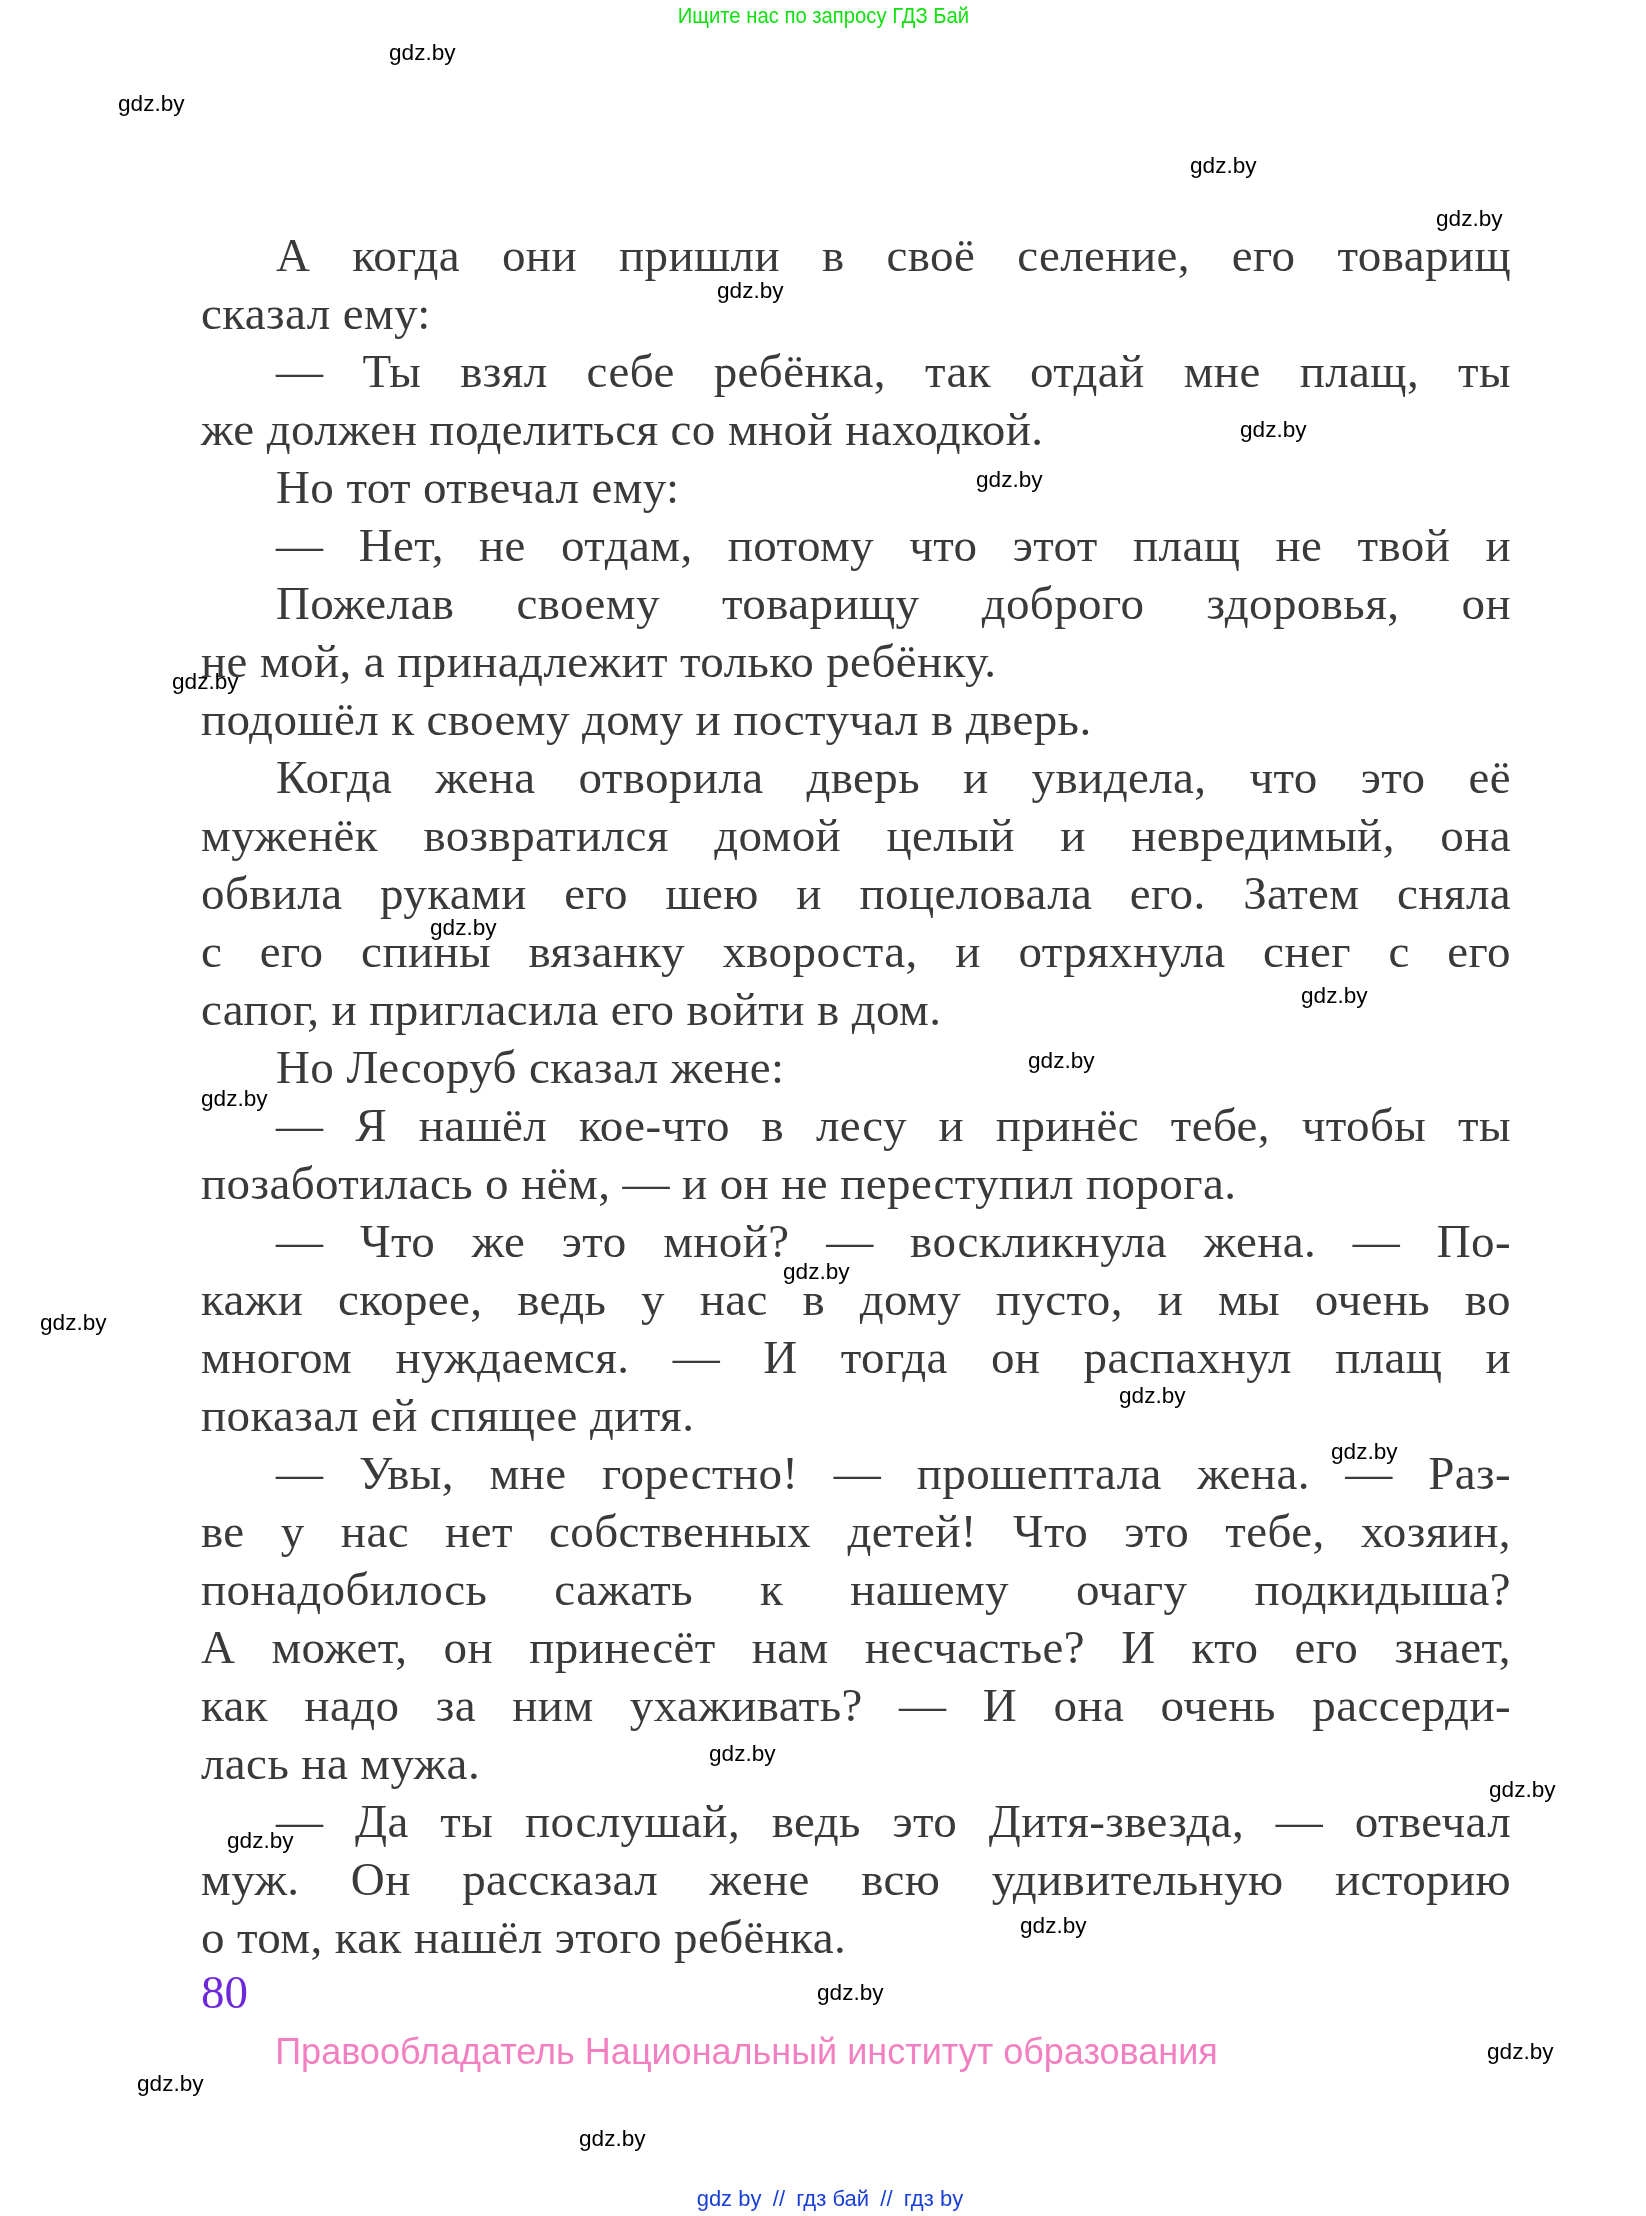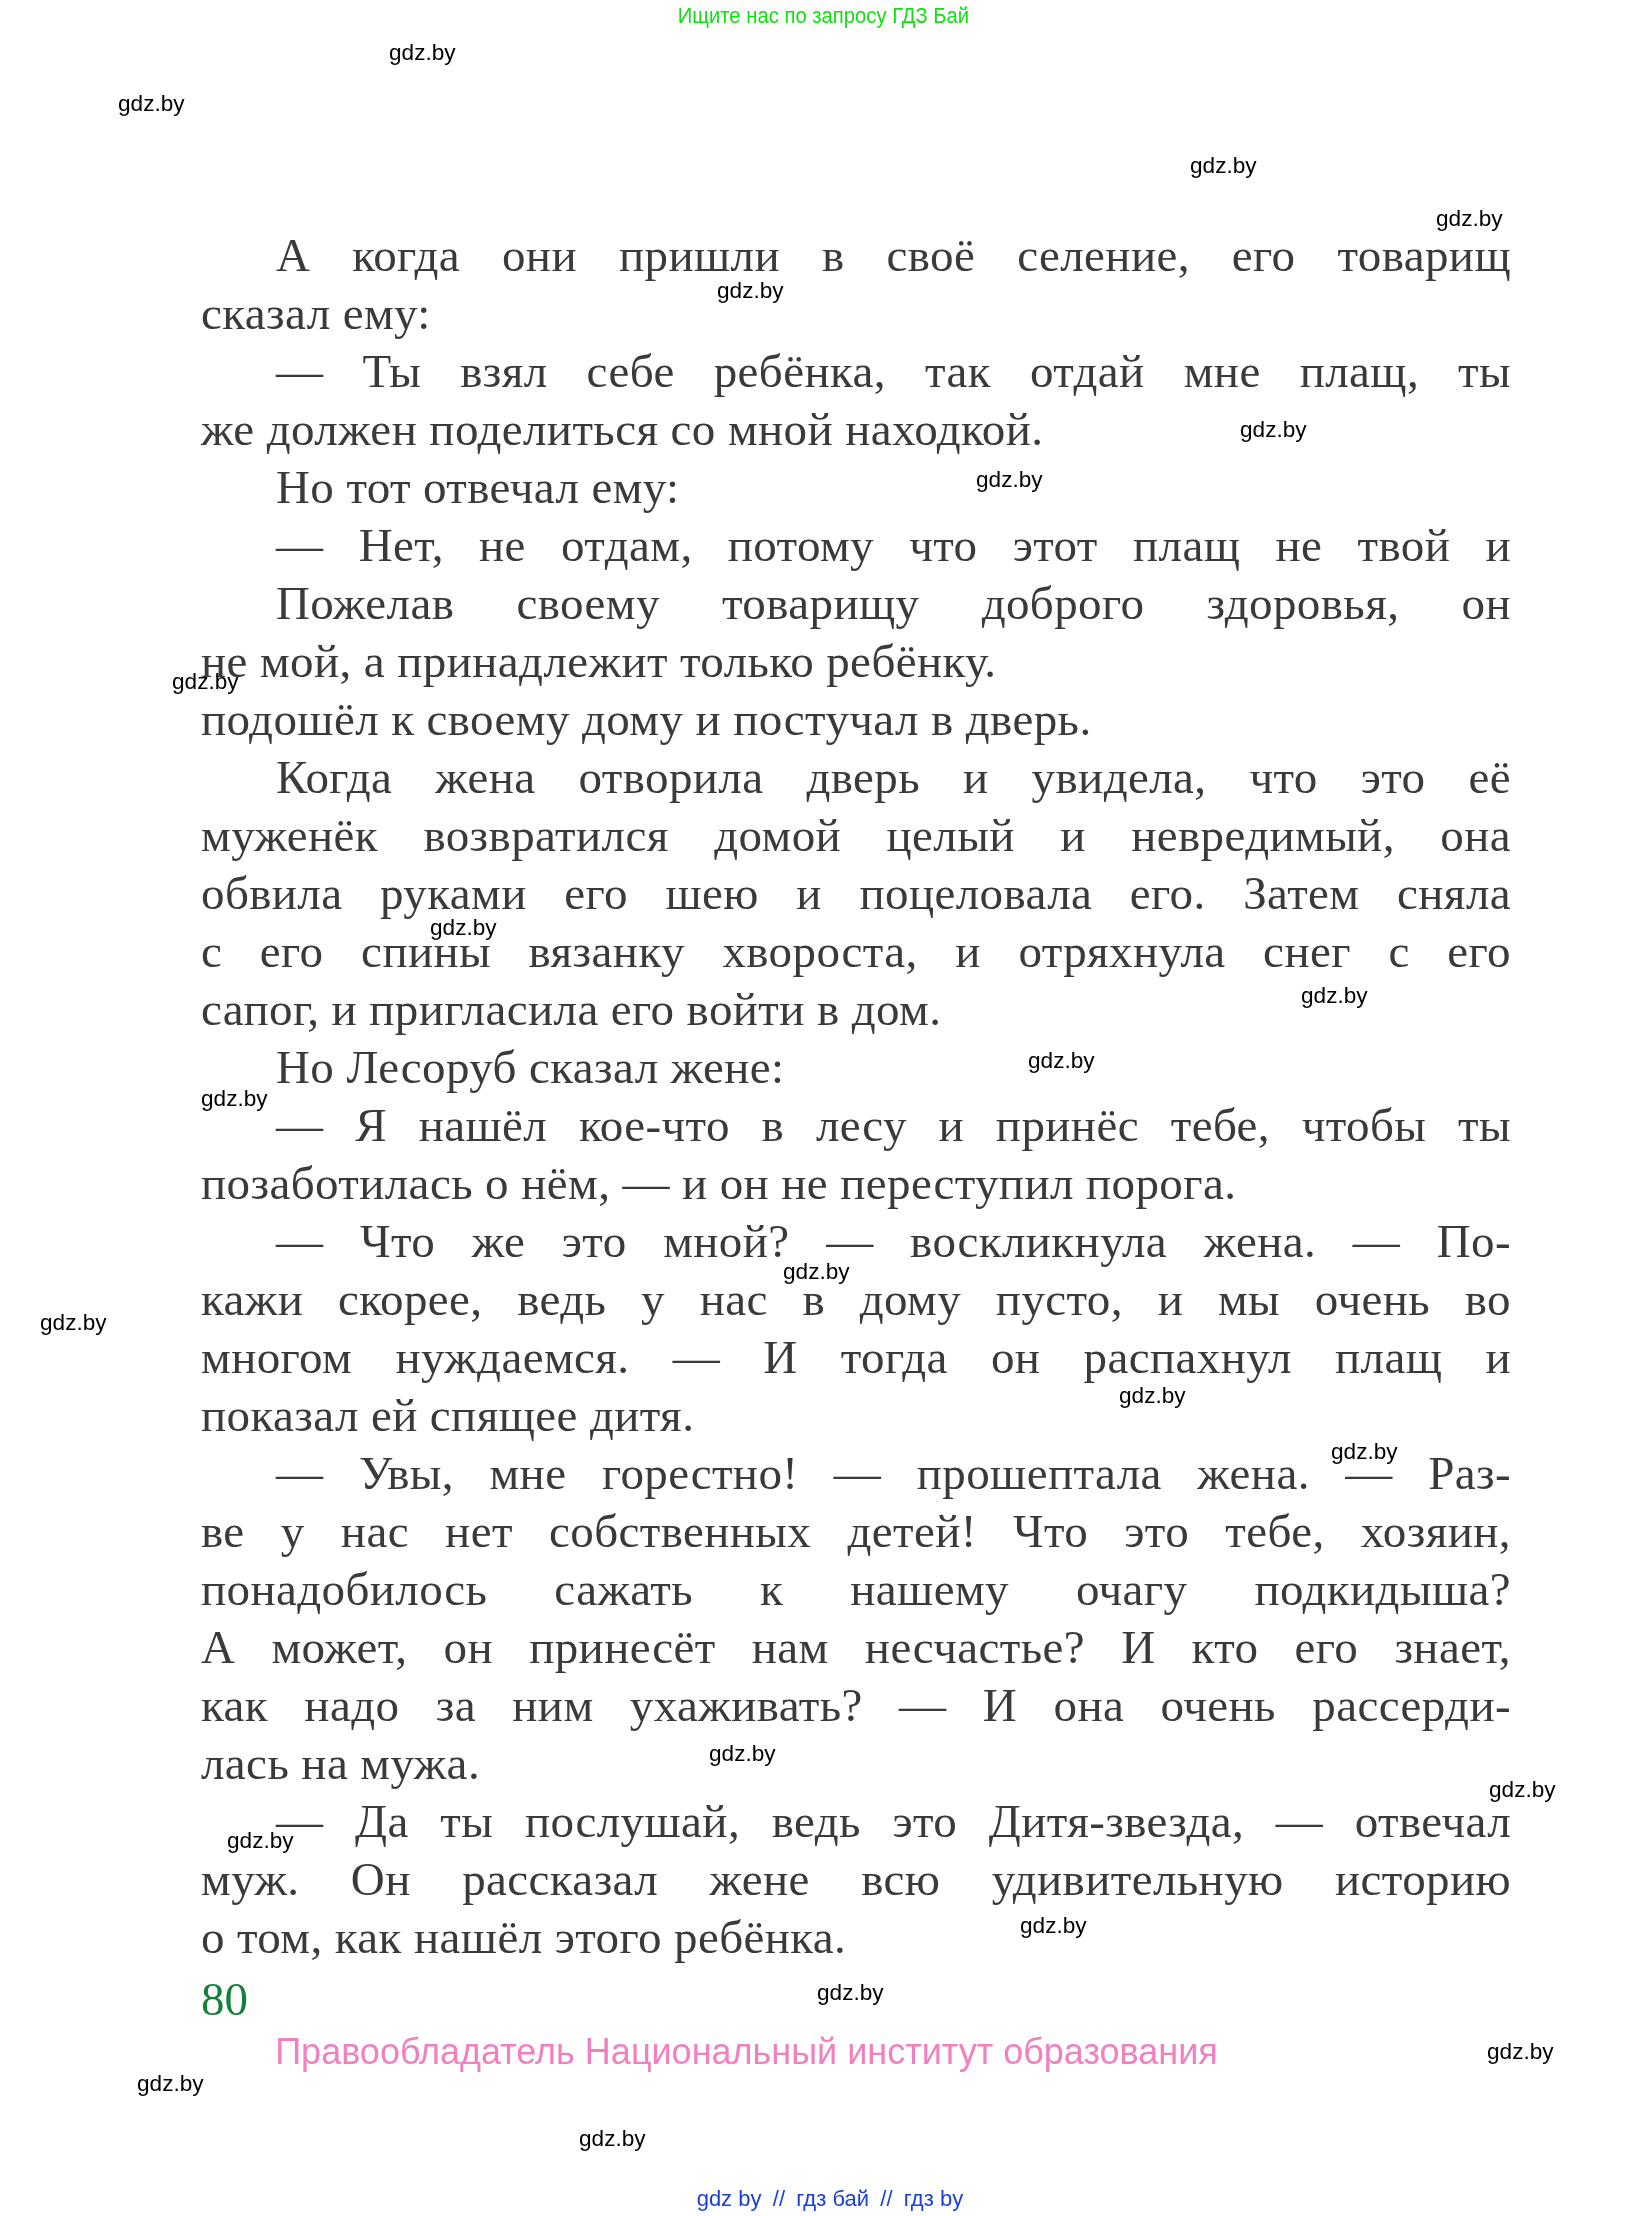--- a/index.html
+++ b/index.html
@@ -14,21 +14,21 @@
     font-family: "Liberation Serif", "DejaVu Serif", serif;
     font-size: 47px; line-height: 58px; color: #3a3a3a;
     letter-spacing: 0.4px;
   }
   .para { margin: 0; text-align: justify; text-align-last: left; }
   .line { display: block; white-space: nowrap; text-align: justify; text-align-last: justify; }
   .line.last { text-align-last: left; }
   .line.indent { padding-left: 75px; }
   .page-number {
     position: absolute; left: 201px; top: 1965px;
-    font-family: "Liberation Serif", "DejaVu Serif", serif; font-size: 47px; color: #15803d; margin-top: 7px;
+    font-family: "Liberation Serif", "DejaVu Serif", serif; font-size: 47px; color: #6d28d9;
   }
   .copyright {
     position: absolute; left: 0; width: 1647px; top: 2031px; text-align: center;
     font-family: "Liberation Sans", sans-serif; font-size: 36px; color: #f27fbf;
     transform: translateX(-77px);
   }
   .footer-links {
     position: absolute; left: 0; width: 1647px; top: 2186px; text-align: center;
     font-family: "Liberation Sans", sans-serif; font-size: 22px; color: #1a3fd6;
     transform: translateX(6.4px);

